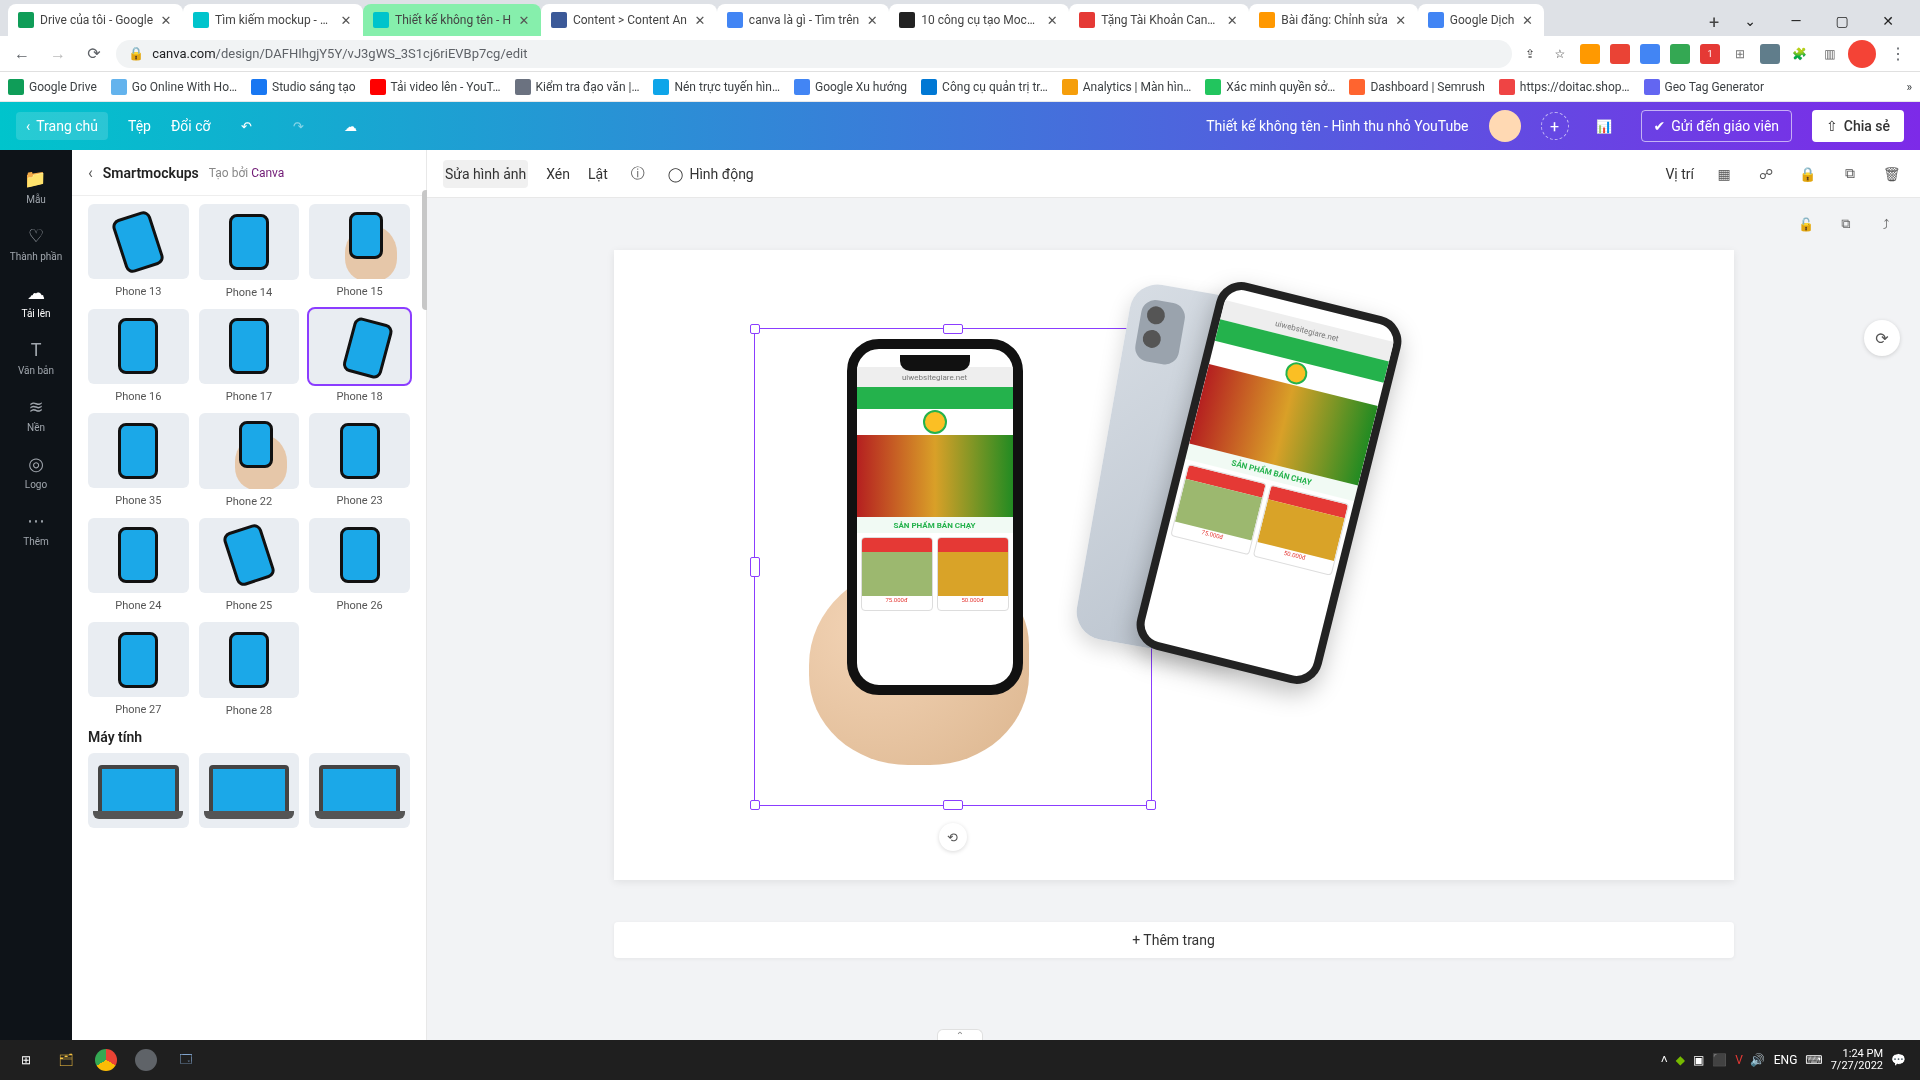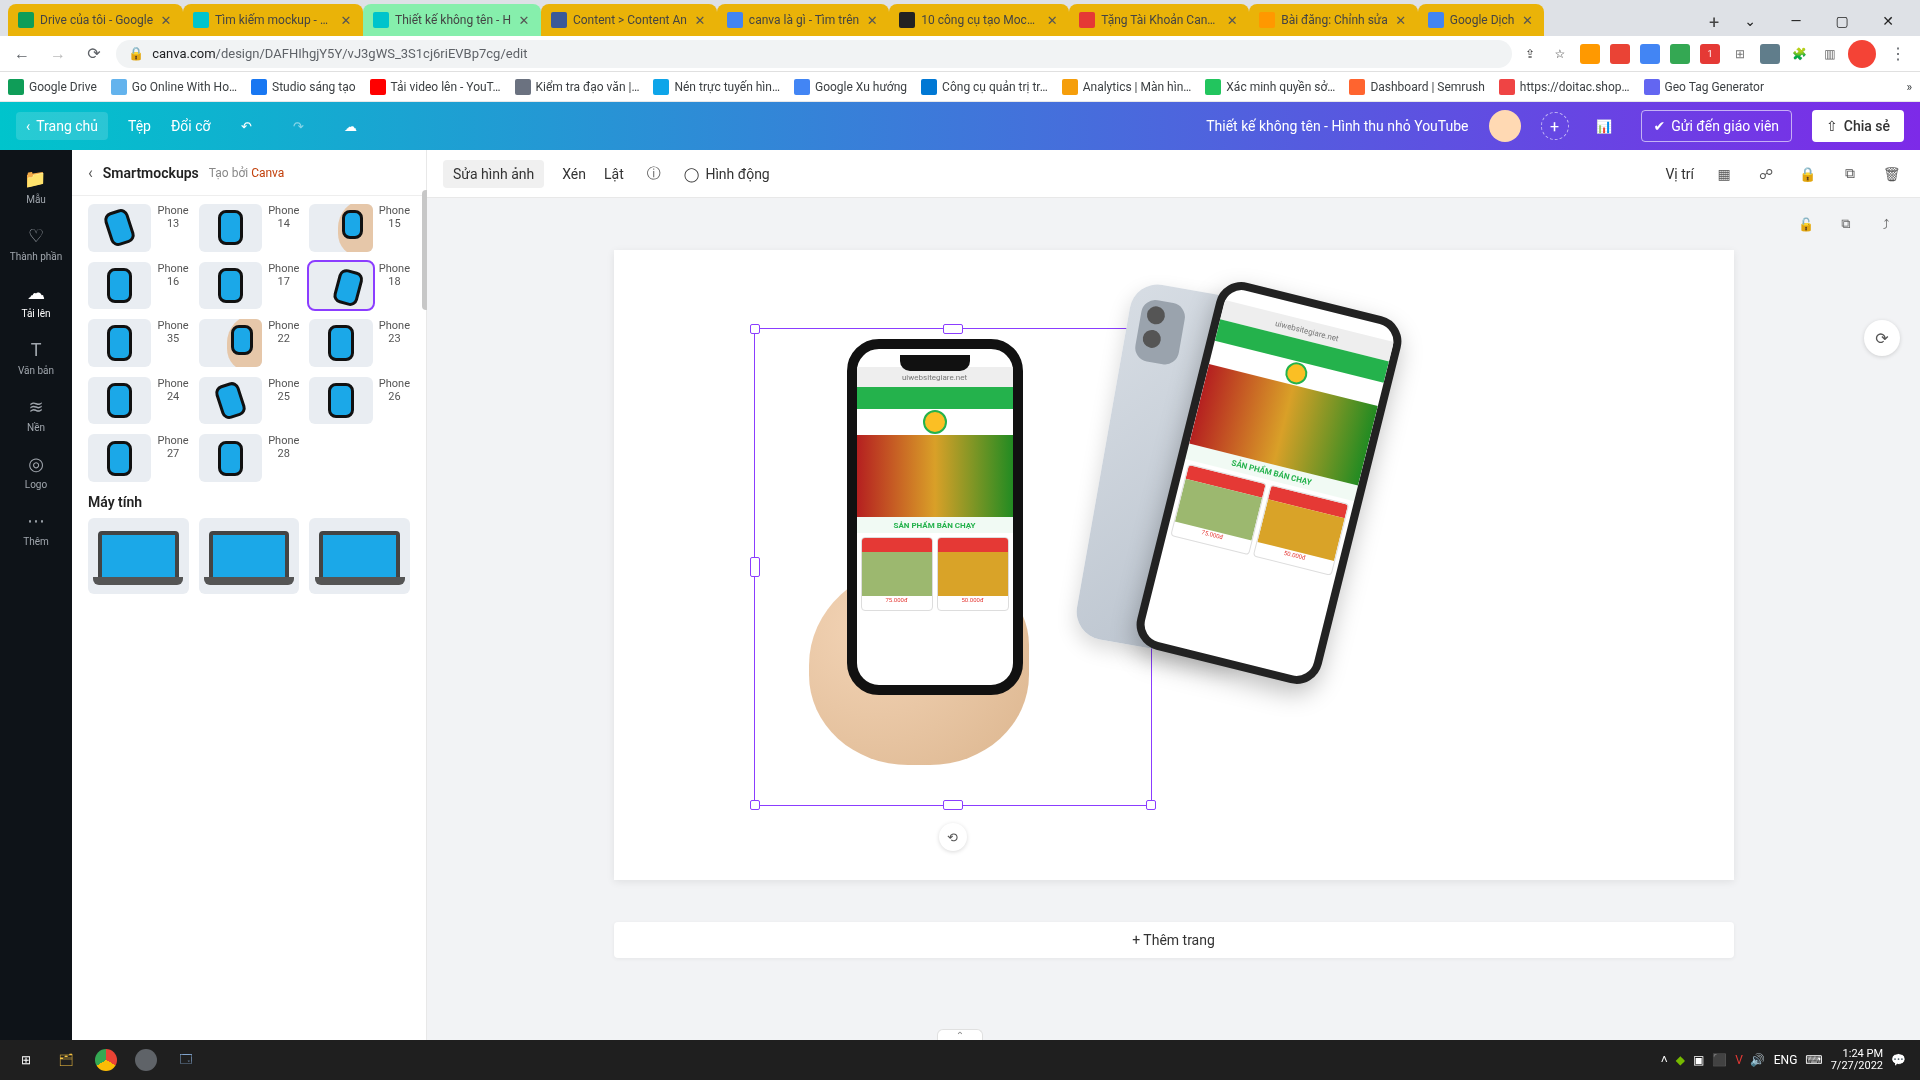--- a/index.html
+++ b/index.html
@@ -1,20 +1,20 @@
 <!DOCTYPE html>
 <html><head>
 <meta charset="utf-8">
 <style>
 * { margin:0; padding:0; box-sizing:border-box; font-family:-apple-system,BlinkMacSystemFont,"Segoe UI",Roboto,sans-serif; }
 body { background:#fff; width:1920px; height:1080px; overflow:hidden; font-size:13px; color:#333; }
 
 
 .tabbar { height:36px; background:#dee1e6; display:flex; align-items:flex-end; padding:0 8px; gap:0; }
-.tab { height:32px; background:#eab308; border-radius:8px 8px 0 0; padding:0 10px; display:flex; align-items:center; gap:6px; font-size:12px; color:#444; max-width:180px; min-width:100px; cursor:pointer; }
+.tab { height:32px; background:#ffffff; border-radius:8px 8px 0 0; padding:0 10px; display:flex; align-items:center; gap:6px; font-size:12px; color:#444; max-width:180px; min-width:100px; cursor:pointer; }
 .tab.active { background:#86efac; }
 .tab .favicon { width:16px; height:16px; border-radius:2px; flex:0 0 16px; }
 .tab .title { white-space:nowrap; overflow:hidden; text-overflow:ellipsis; flex:1; }
 .tab .close { width:14px; height:14px; display:flex; align-items:center; justify-content:center; font-size:13px; color:#555; border-radius:50%; flex:0 0 14px; }
 .newtab { width:28px; height:28px; display:flex; align-items:center; justify-content:center; font-size:18px; color:#444; cursor:pointer; }
 .winctrl { margin-left:auto; display:flex; gap:2px; align-items:center; padding-right:2px;}
 .winctrl div { width:44px; height:30px; display:flex; align-items:center; justify-content:center; font-size:14px; color:#222; cursor:pointer;}
 
 .addrbar { height:36px; background:#fff; display:flex; align-items:center; padding:0 8px; gap:8px; border-bottom:1px solid #e0e0e0;}
 .nav-btn { width:28px; height:28px; border-radius:50%; display:flex; align-items:center; justify-content:center; color:#5f6368; cursor:pointer; font-size:16px;}
@@ -46,41 +46,41 @@
 .left-rail { width:72px; background:#0e1318; display:flex; flex-direction:column; align-items:center; padding-top:8px; gap:2px;}
 .rail-item { width:100%; padding:8px 0; display:flex; flex-direction:column; align-items:center; gap:4px; color:#a0a6ad; font-size:10px; cursor:pointer; }
 .rail-item.active { color:#fff; }
 .rail-item .ricon { width:24px; height:24px; display:flex; align-items:center; justify-content:center; font-size:18px;}
 
 .side-panel { width:355px; background:#fff; border-right:1px solid #e8e8e8; display:flex; flex-direction:column; position:relative;}
 .panel-head { height:46px; display:flex; align-items:center; padding:0 16px; gap:10px; border-bottom:1px solid #eee; font-size:14px;}
 .panel-head .back { font-size:16px; cursor:pointer; color:#555;}
 .panel-head .pname { font-weight:600; color:#222;}
 .panel-head .byline { color:#888; font-size:12px;}
-.panel-head .byline a { color:#c2410c; text-decoration:none;}
+.panel-head .byline a { color:#701a75; text-decoration:none;}
 .panel-content { flex:1; overflow:auto; padding:8px 16px; }
 .mock-grid { display:grid; grid-template-columns:repeat(3,1fr); gap:10px; }
-.mock-item { display:flex; flex-direction:row; gap:6px; cursor:pointer;}
+.mock-item { display:flex; flex-direction:column; gap:6px; cursor:pointer;}
 .mock-thumb { width:100%; aspect-ratio:4/3; background:#e9edf2; border-radius:6px; display:flex; align-items:center; justify-content:center; overflow:hidden; position:relative;}
 .mock-thumb.selected { outline:2px solid #8b3dff; }
 .mock-label { font-size:11px; color:#555; text-align:center;}
 .phone-shape { width:40%; height:74%; border-radius:8px; background:#1ba8e8; border:3px solid #111; }
 .phone-shape.tilt { transform:rotate(-18deg); }
 .phone-shape.tilt2 { transform:rotate(15deg) translateX(8px); }
 .hand-wrap{position:relative;width:60%;height:84%;}
 .hand-wrap .hand{position:absolute;bottom:-8px;left:16px;width:52px;height:56px;background:#e6c7a9;border-radius:50% 50% 40% 40%;}
 .hand-wrap .phone-shape{position:absolute;left:20px;top:2px;width:56%;}
 .laptop-shape{width:80%;height:66%;background:#1ba8e8;border:4px solid #444;border-radius:4px;position:relative;}
 .laptop-shape::after{content:"";position:absolute;bottom:-8px;left:-12%;width:124%;height:8px;background:#555;border-radius:0 0 6px 6px;}
 .section-title{font-size:14px;font-weight:600;color:#222;margin:12px 0 8px;}
 .panel-scroll-indicator{position:absolute;top:40px;right:-4px;width:8px;height:120px;background:#c7c7c7;border-radius:4px;}
 
 .canvas-wrap { flex:1; background:#f2f3f5; position:relative; overflow:hidden;}
 .context-toolbar { height:48px; background:#fff; border-bottom:1px solid #e8e8e8; display:flex; align-items:center; padding:0 16px; gap:18px; font-size:14px; color:#333;}
-.context-toolbar .ctx-chip{ background:#f0f0f0; padding:6px 10px; border-radius:4px; cursor:pointer;}
+.context-toolbar .ctx-chip{ background:#f0f0f0; padding:6px 2px; border-radius:4px; cursor:pointer;}
 .context-toolbar .ctx-btn{ cursor:pointer; display:flex; align-items:center; gap:6px;}
 .context-toolbar .spacer{flex:1;}
 .context-toolbar .ic{width:24px;height:24px;display:flex;align-items:center;justify-content:center;cursor:pointer;color:#555;}
 
 .page-tools-tr{position:absolute;top:60px;right:20px;display:flex;gap:12px;}
 .page-tools-tr .ic{width:28px;height:28px;display:flex;align-items:center;justify-content:center;color:#666;cursor:pointer;border:1px solid transparent;border-radius:4px;}
 
 .refresh-float{position:absolute;top:170px;right:20px;width:36px;height:36px;background:#fff;border-radius:50%;box-shadow:0 1px 4px rgba(0,0,0,0.15);display:flex;align-items:center;justify-content:center;font-size:16px;color:#555;cursor:pointer;}
 
 .page-card{position:absolute;top:100px;left:50%;transform:translateX(-50%);width:1120px;height:630px;background:#fff;box-shadow:0 2px 8px rgba(0,0,0,0.08);}

